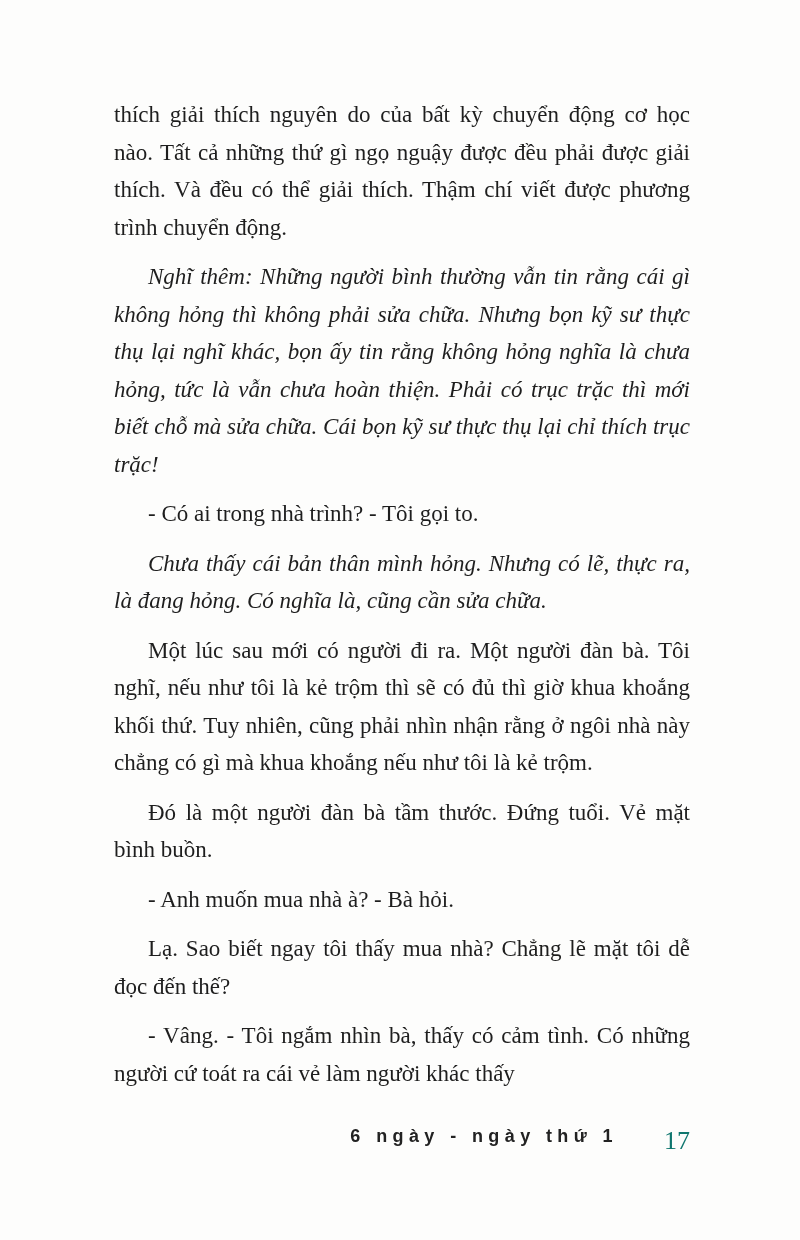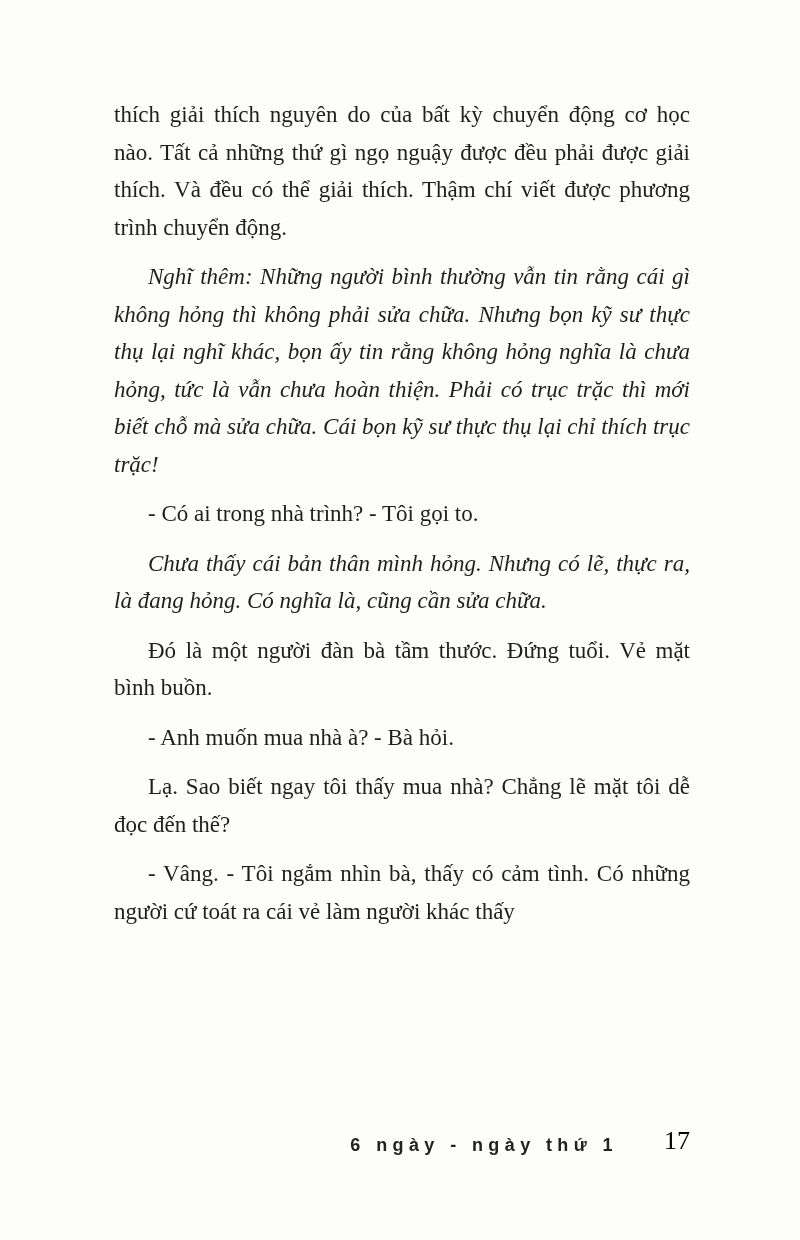--- a/index.html
+++ b/index.html
@@ -36,50 +36,51 @@
   .para.italic {
     font-style: italic;
   }
   .footer {
     position: absolute;
     left: 114px;
     top: 1126px;
     width: 576px;
     display: flex;
     justify-content: flex-end;
-    align-items: flex-end;
+    align-items: flex-start;
     gap: 46px;
   }
   .running-title {
     font-family: "Liberation Sans", sans-serif;
     font-weight: bold;
     font-size: 18px;
     letter-spacing: 0.3em;
     color: #222;
   }
   .page-number {
     font-family: "Liberation Serif", serif;
     font-size: 26px;
-    color: #000000;
+    color: #0f766e;
   }
 </style>
 </head>
 <body>
 
 <div class="page">
 
   <div class="text-block">
     <p class="para no-indent">thích giải thích nguyên do của bất kỳ chuyển động cơ học nào. Tất cả những thứ gì ngọ nguậy được đều phải được giải thích. Và đều có thể giải thích. Thậm chí viết được phương trình chuyển động.</p>
 
     <p class="para italic">Nghĩ thêm: Những người bình thường vẫn tin rằng cái gì không hỏng thì không phải sửa chữa. Nhưng bọn kỹ sư thực thụ lại nghĩ khác, bọn ấy tin rằng không hỏng nghĩa là chưa hỏng, tức là vẫn chưa hoàn thiện. Phải có trục trặc thì mới biết chỗ mà sửa chữa. Cái bọn kỹ sư thực thụ lại chỉ thích trục trặc!</p>
 
     <p class="para">- Có ai trong nhà trình? - Tôi gọi to.</p>
 
     <p class="para italic">Chưa thấy cái bản thân mình hỏng. Nhưng có lẽ, thực ra, là đang hỏng. Có nghĩa là, cũng cần sửa chữa.</p>
 
+    <p class="para">Một lúc sau mới có người đi ra. Một người đàn bà. Tôi nghĩ, nếu như tôi là kẻ trộm thì sẽ có đủ thì giờ khua khoắng khối thứ. Tuy nhiên, cũng phải nhìn nhận rằng ở ngôi nhà này chẳng có gì mà khua khoắng nếu như tôi là kẻ trộm.</p>
 
     <p class="para">Đó là một người đàn bà tầm thước. Đứng tuổi. Vẻ mặt bình buồn.</p>
 
     <p class="para">- Anh muốn mua nhà à? - Bà hỏi.</p>
 
     <p class="para">Lạ. Sao biết ngay tôi thấy mua nhà? Chẳng lẽ mặt tôi dễ đọc đến thế?</p>
 
     <p class="para">- Vâng. - Tôi ngắm nhìn bà, thấy có cảm tình. Có những người cứ toát ra cái vẻ làm người khác thấy</p>
   </div>
 

